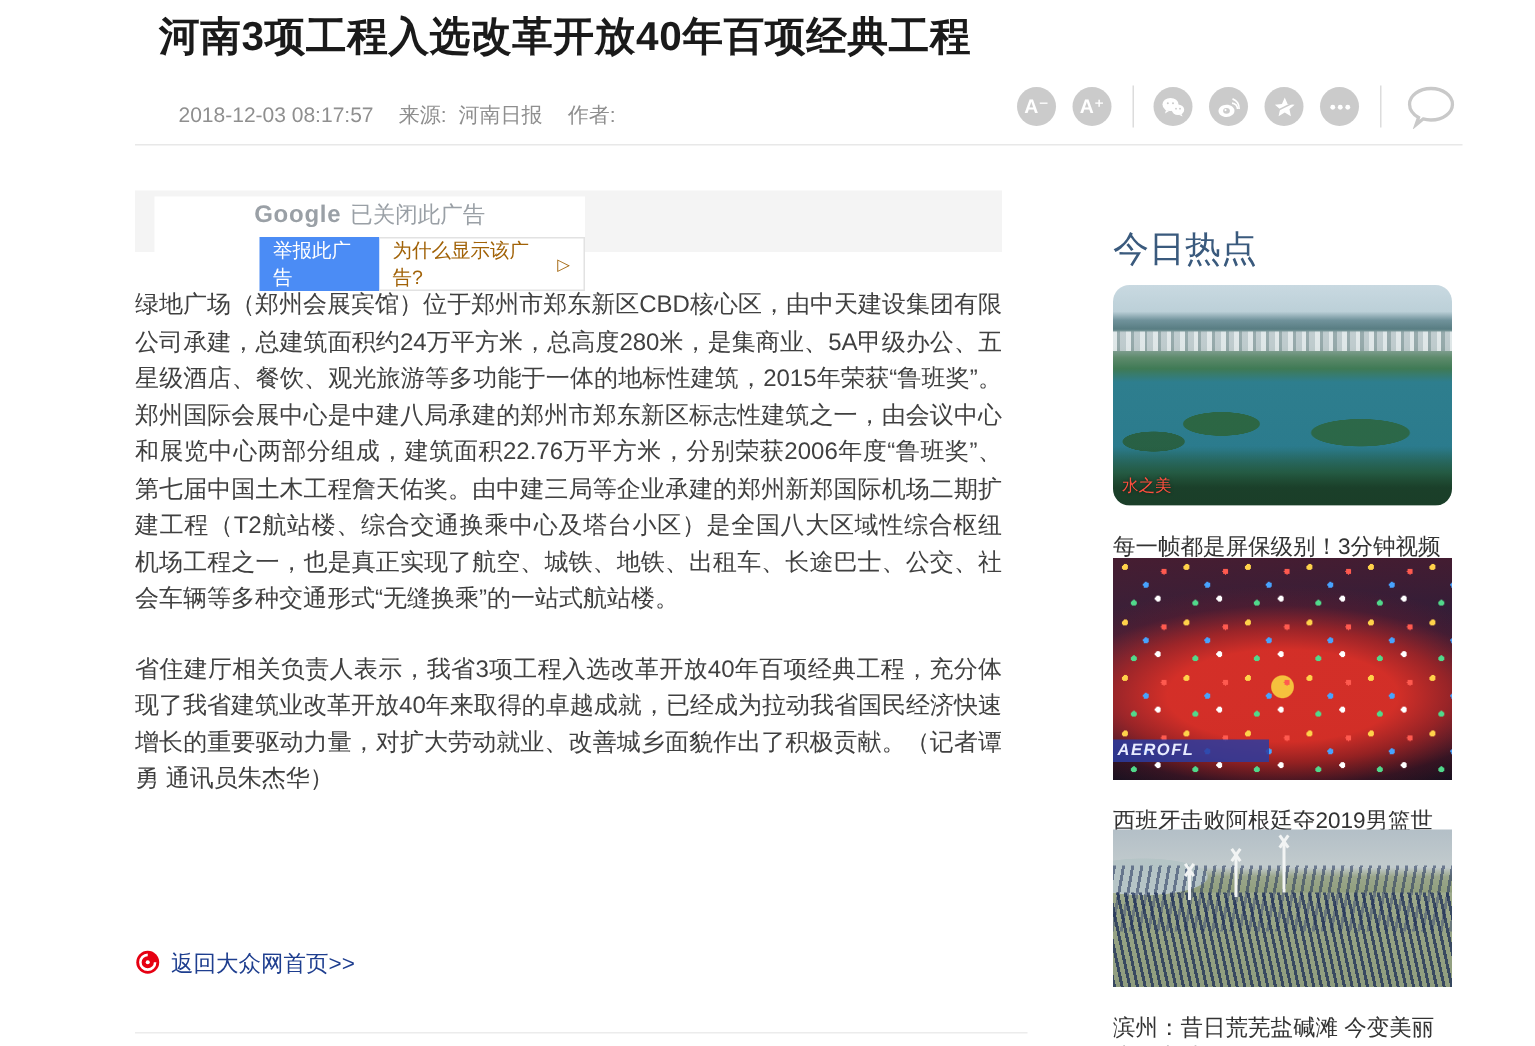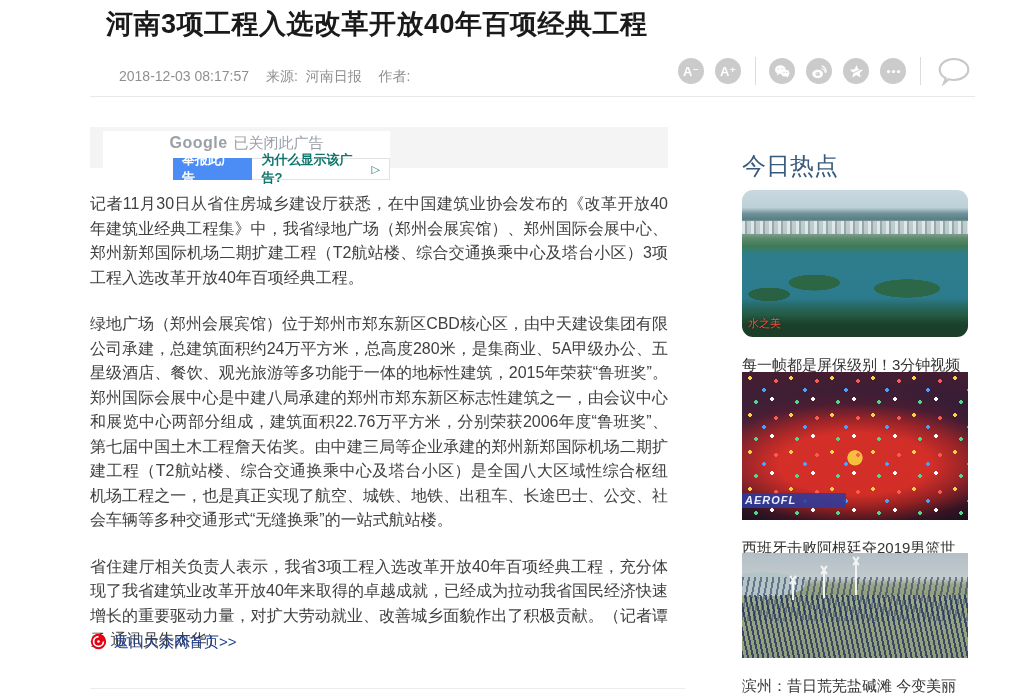--- a/index.html
+++ b/index.html
@@ -21,24 +21,24 @@
                  display:flex; align-items:center; justify-content:center;
                  font-size:13px; font-weight:bold; margin-right:11px; cursor:pointer; }
   .v-sep { width:1px; height:28px; background:#dcdcdc; margin:0 13px 0 3px; }
   .bubble-icon { width:34px; height:30px; margin-left:3px; cursor:pointer; }
 
   
   .ad-strip { position:absolute; left:90px; top:127px; width:578px; height:41px; background:#f4f4f4; }
   .ad-box { position:absolute; left:103px; top:131px; width:287px; height:49px; background:#fff; }
   .ad-row1 { text-align:center; padding-top:3px; font-size:15px; color:#9aa0a6; }
   .ad-brand { font-size:16px; font-weight:bold; color:#9aa0a6; letter-spacing:.5px; margin-right:6px; }
-  .ad-row2 { position:absolute; left:70px; top:27px; display:flex; height:22px;font-weight:bold; }
+  .ad-row2 { position:absolute; left:70px; top:27px; display:flex; height:36px; }
   .ad-report { background:#4b8cf5; color:#fff; font-size:13px; padding:0 9px;
                display:flex; align-items:center; cursor:pointer; }
-  .ad-why { background:#fff; border:1px solid #e2e2e2; border-left:none; color:#0f766e;
+  .ad-why { background:#fff; border:1px solid #e2e2e2; border-left:none; color:#a16207;
             font-size:13px; padding:0 9px; display:flex; align-items:center; cursor:pointer; }
   .ad-why .arrow { margin-left:5px; font-size:11px; }
 
   
   .article-body { position:absolute; left:90px; top:192px; width:578px; }
   .article-body p { font-size:16px; line-height:24.5px; color:#404040;
                     text-align:justify; margin:0 0 22px; }
 
   .back-link { position:absolute; left:90px; top:633px; display:flex; cursor:pointer; }
   .back-link svg { margin-right:7px; }
@@ -170,21 +170,20 @@
     <div class="ad-row2">
       <div class="ad-report">举报此广告</div>
       <div class="ad-why">
         <span>为什么显示该广告?</span>
         <span class="arrow">▷</span>
       </div>
     </div>
   </div>
 
   <div class="article-body">
-    <p>记者11月30日从省住房城乡建设厅获悉，在中国建筑业协会发布的《改革开放40年建筑业经典工程集》中，我省绿地广场（郑州会展宾馆）、郑州国际会展中心、郑州新郑国际机场二期扩建工程（T2航站楼、综合交通换乘中心及塔台小区）3项工程入选改革开放40年百项经典工程。</p>
     <p>绿地广场（郑州会展宾馆）位于郑州市郑东新区CBD核心区，由中天建设集团有限公司承建，总建筑面积约24万平方米，总高度280米，是集商业、5A甲级办公、五星级酒店、餐饮、观光旅游等多功能于一体的地标性建筑，2015年荣获“鲁班奖”。郑州国际会展中心是中建八局承建的郑州市郑东新区标志性建筑之一，由会议中心和展览中心两部分组成，建筑面积22.76万平方米，分别荣获2006年度“鲁班奖”、第七届中国土木工程詹天佑奖。由中建三局等企业承建的郑州新郑国际机场二期扩建工程（T2航站楼、综合交通换乘中心及塔台小区）是全国八大区域性综合枢纽机场工程之一，也是真正实现了航空、城铁、地铁、出租车、长途巴士、公交、社会车辆等多种交通形式“无缝换乘”的一站式航站楼。</p>
     <p>省住建厅相关负责人表示，我省3项工程入选改革开放40年百项经典工程，充分体现了我省建筑业改革开放40年来取得的卓越成就，已经成为拉动我省国民经济快速增长的重要驱动力量，对扩大劳动就业、改善城乡面貌作出了积极贡献。（记者谭勇 通讯员朱杰华）</p>
   </div>
 
   <div class="back-link">
     <svg width="17" height="17" viewBox="0 0 20 20">
       <circle cx="10" cy="10" r="9" fill="#e60012"></circle>
       <path d="M10 4.2a5.8 5.8 0 1 0 5.8 5.8" stroke="#fff" stroke-width="2" fill="none"></path>
       <circle cx="10" cy="10" r="1.6" fill="#fff"></circle>
     </svg>

